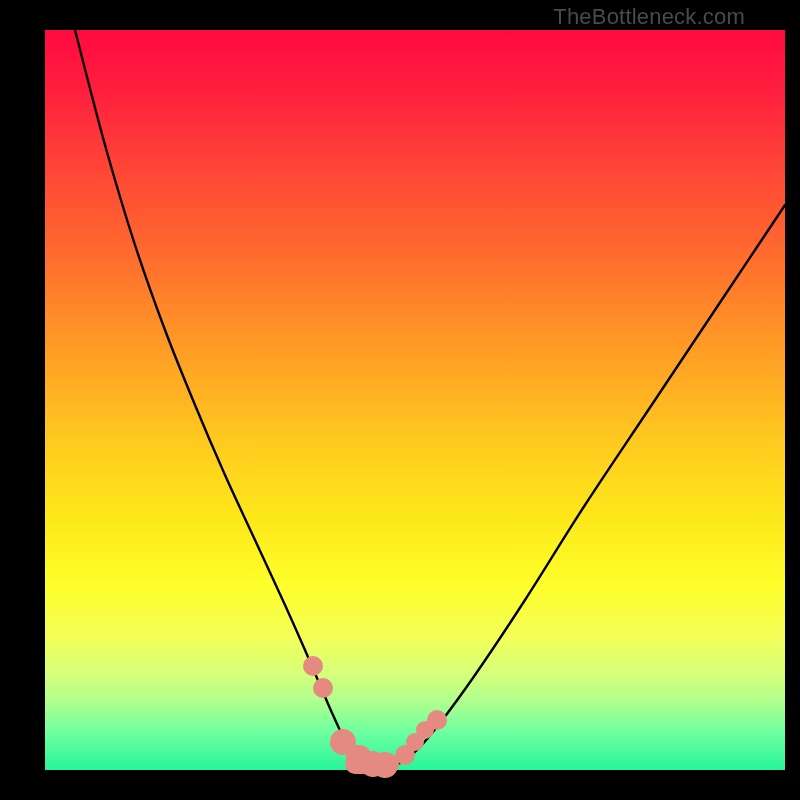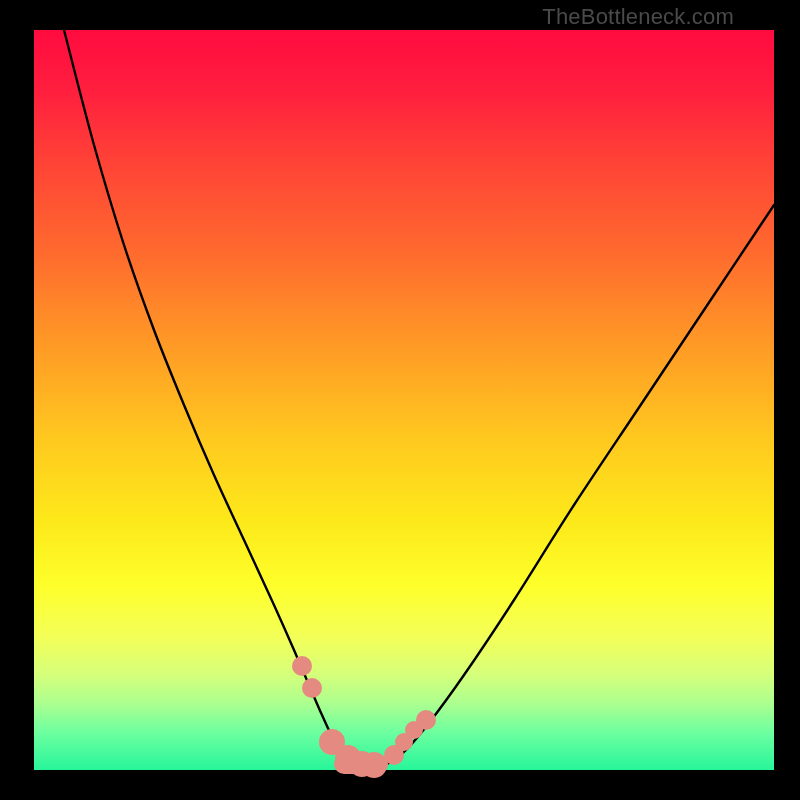--- a/index.html
+++ b/index.html
@@ -6,21 +6,21 @@
     margin: 0;
     padding: 0;
     width: 800px;
     height: 800px;
     background: #000;
     font-family: Arial, Helvetica, sans-serif;
     overflow: hidden;
   }
   .frame {
     position: absolute;
-    left: 4px;
+    left: 15px;
     top: 0;
     width: 740px;
     height: 800px;
     background: #000;
   }
   .plot {
     position: absolute;
     left: 30px;
     top: 30px;
     width: 740px;

